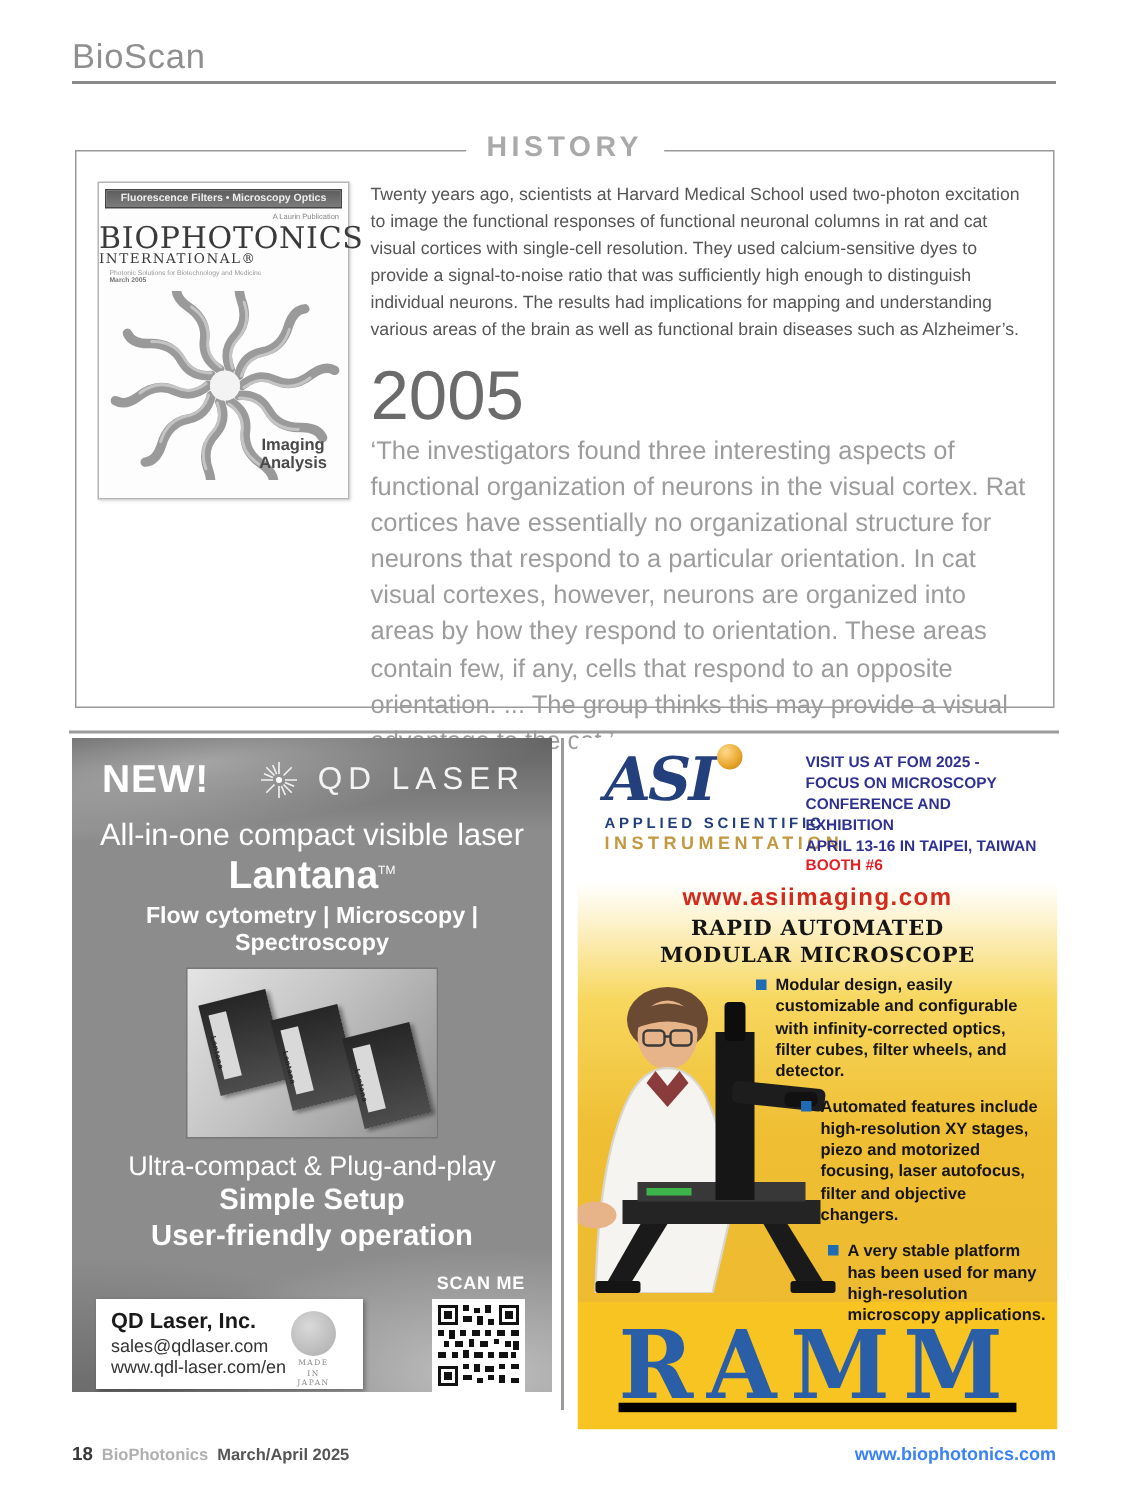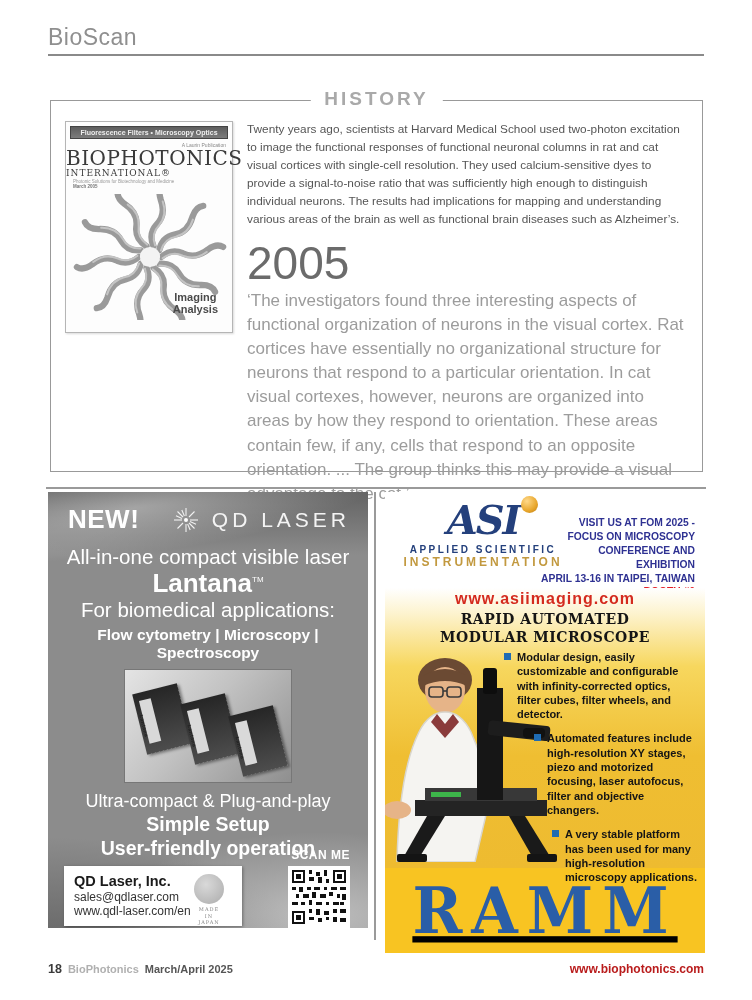--- a/index.html
+++ b/index.html
@@ -72,27 +72,27 @@
   .qd-email, .qd-site { font-size:12px; color:#333; line-height:1.2; }
   .qd-seal { position:absolute; right:10px; top:8px; width:46px; text-align:center; }
   .qd-seal .circle { width:30px; height:30px; margin:0 auto; border-radius:50%;
       background:radial-gradient(circle at 40% 35%, #d9d9d9, #b9b9b9 70%, #a8a8a8); }
   .qd-seal .made { font-size:5px; letter-spacing:1px; color:#8a8a8a; line-height:1.3; margin-top:2px; font-family:"DejaVu Serif", serif; }
   .qd-qr { position:absolute; right:18px; top:374px; width:62px; height:62px; background:#fff; padding:4px; }
 
   
   .asi-ad { position:absolute; left:385px; top:492px; width:320px; height:461px; background:#fff; overflow:hidden; }
   .asi-top { position:relative; height:96px; background:#fff; }
-  .asi-logo { position:absolute; left:18px; top:8px; width:160px; text-align:center; }
+  .asi-logo { position:absolute; left:18px; top:8px; width:160px; text-align:left; }
   .asi-logo-mark { position:relative; font-family:"DejaVu Serif", serif; font-style:italic; font-weight:700; font-size:40px; color:#24407c; line-height:1; letter-spacing:-2px; }
   .asi-ball { position:absolute; top:-4px; margin-left:2px; width:17px; height:17px; border-radius:50%;
       background:radial-gradient(circle at 35% 30%, #ffd98a, #e8a62b 60%, #b97a14); display:inline-block; }
   .asi-applied { font-size:10px; font-weight:700; letter-spacing:2.5px; color:#24407c; margin-top:4px; }
   .asi-instr { font-size:12px; font-weight:700; letter-spacing:3px; color:#c2993f; }
-  .asi-visit { position:absolute; right:10px; top:24px; width:158px; text-align:right; font-size:10.3px; font-weight:700; color:#2e3192; line-height:1.35; }
+  .asi-visit { position:absolute; right:10px; top:10px; width:158px; text-align:left; font-size:10.3px; font-weight:700; color:#2e3192; line-height:1.35; }
   .asi-booth { color:#e31e24; }
   .asi-mid { position:relative; height:280px;
       background:linear-gradient(180deg, #ffffff 0%, #fdf3cf 9%, #f7d75e 28%, #efbe32 60%, #eebb30 100%); }
   .asi-site { text-align:center; font-size:16px; font-weight:800; color:#d42a1e; letter-spacing:1px; padding-top:2px; }
   .asi-product-title { text-align:center; font-family:"DejaVu Serif", serif; font-weight:700; font-size:14px; color:#151515; line-height:1.25; letter-spacing:0.5px; margin-top:3px; }
   .asi-bullets { position:relative; margin-top:4px; height:212px; }
   .asi-photo { position:absolute; left:0; top:0; width:178px; height:212px; }
   .bullet { position:relative; font-size:11px; font-weight:700; color:#151515; line-height:1.3; }
   .bullet .sq { position:absolute; left:-13px; top:3px; width:7px; height:7px; background:#1f6cb4; }
   .bullet1 { margin:2px 8px 0 132px; }
@@ -100,21 +100,21 @@
   .bullet3 { margin:10px 4px 0 180px; }
   .asi-ramm { height:85px; background:#f8c422; display:flex; align-items:center; justify-content:center;text-decoration:underline; }
   .asi-ramm-text { font-family:"DejaVu Serif", serif; font-weight:700; font-size:60px; color:#2a5ea7; letter-spacing:9px; transform:scaleY(1.05); }
 
   
   .footer { position:absolute; left:48px; top:962px; width:656px; display:flex; justify-content:space-between; align-items:baseline; }
   .footer-left { display:flex; gap:6px; align-items:baseline; }
   .footer-page { font-size:12.5px; font-weight:800; color:#3a3a3a; }
   .footer-mag { font-size:11px; font-weight:700; color:#b0b0b0; }
   .footer-issue { font-size:11px; font-weight:700; color:#555; }
-  .footer-site { font-size:12px; font-weight:800; color:#b91c1c; }
+  .footer-site { font-size:12px; font-weight:800; color:#3b82f6; }
 </style>
 </head>
 <body>
 
 <div class="page">
 
   <div class="section-title">BioScan</div>
   <div class="header-rule"></div>
 
   <div class="history-box">
@@ -200,21 +200,20 @@
               <line x1="1.6" y1="4" x2="4.2" y2="10"></line>
                 <line x1="-1.6" y1="-4" x2="-4.2" y2="-10"></line>
             </g>
             <circle cx="0" cy="0" r="2" fill="#fff"></circle>
           </svg>
           <span class="qd-logo-text">QD LASER</span>
         </span>
       </div>
       <div class="qd-headline">All-in-one compact visible laser</div>
       <div class="qd-product"><span>Lantana</span><sup>TM</sup></div>
-      <div class="qd-subhead">For biomedical applications:</div>
       <div class="qd-apps">Flow cytometry | Microscopy | Spectroscopy</div>
       <div class="qd-photo">
         <div class="qd-module" style="left:14px; top:18px;">
             <div class="label">
               <span>Lantana</span>
             </div>
           </div>
         <div class="qd-module" style="left:62px; top:28px;">
             <div class="label">
               <span>Lantana</span>

